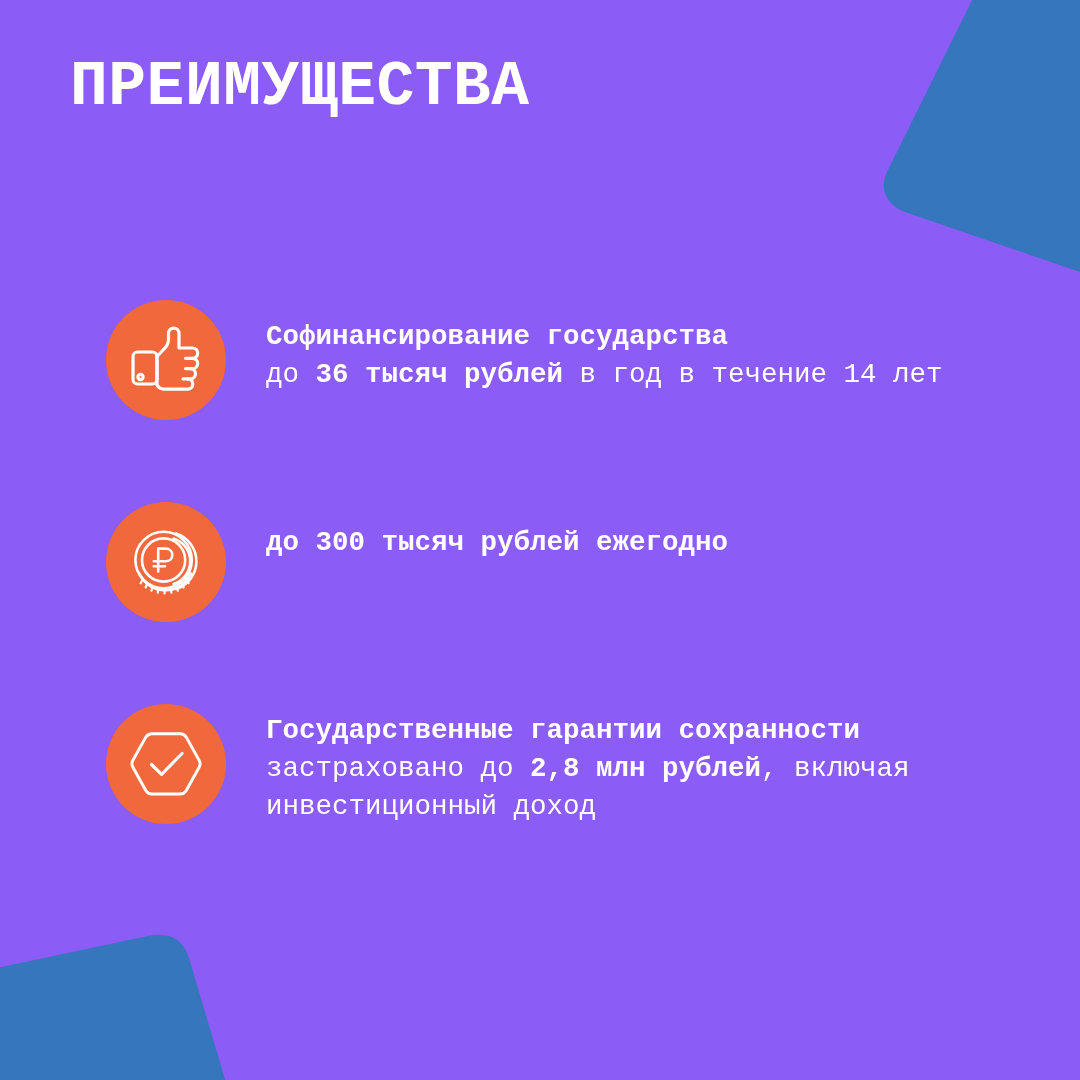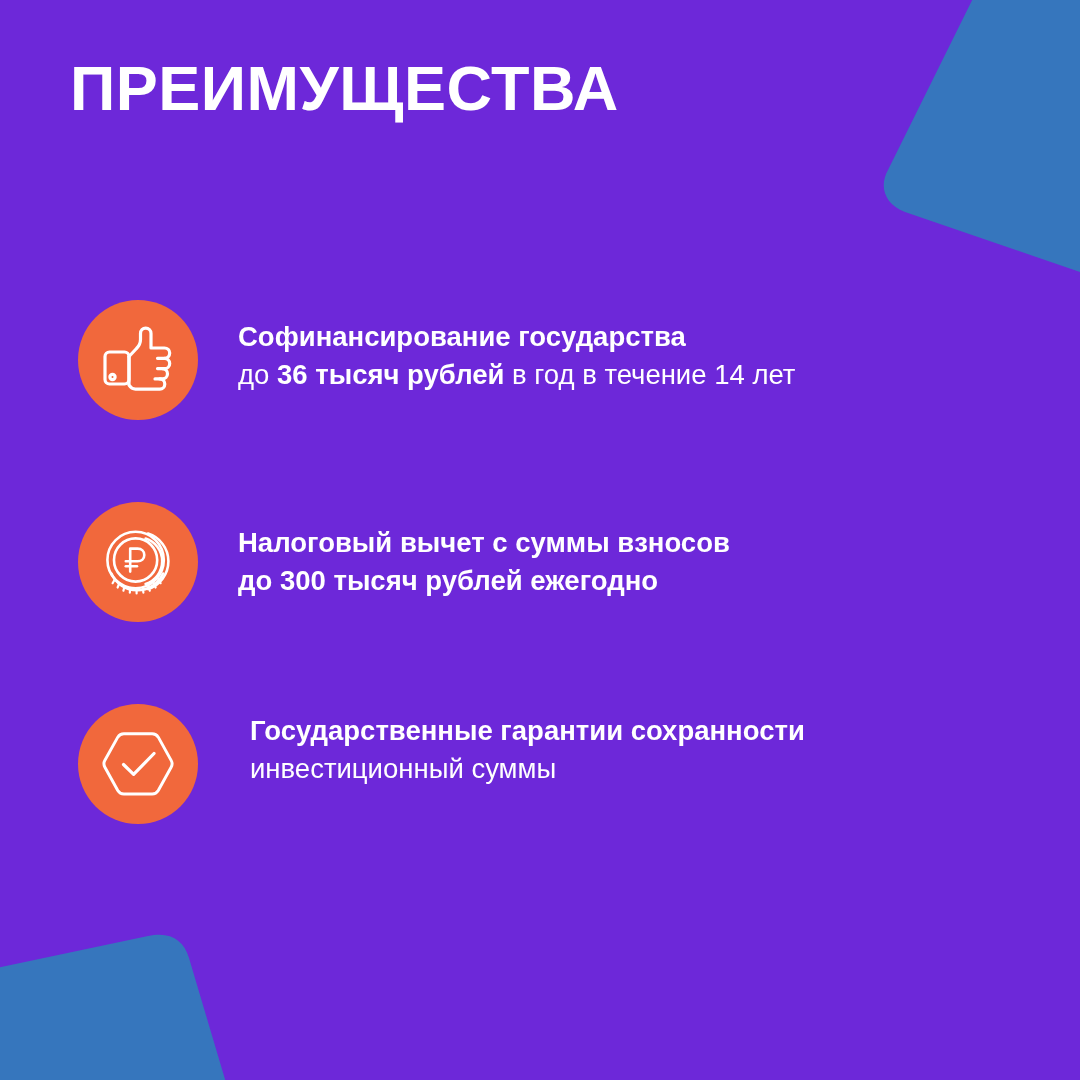--- a/index.html
+++ b/index.html
@@ -6,22 +6,22 @@
   html, body {
     margin: 0;
     padding: 0;
     background: #ffffff;
   }
   #poster {
     position: relative;
     width: 1080px;
     height: 1080px;
     overflow: hidden;
-    background: #6d28d9;
-    font-family: Liberation Sans, sans-serif;
+    background: #8b5cf6;
+    font-family: Liberation Mono, monospace;
     -webkit-font-smoothing: antialiased;
   }
 
   
   .deco-layer {
     position: absolute;
     inset: 0;
     width: 1080px;
     height: 1080px;
     pointer-events: none;
@@ -40,20 +40,21 @@
     line-height: 1.05;
     white-space: nowrap;
   }
 
   
   .benefits {
     position: absolute;
     left: 0;
     top: 292px;
     width: 956px;
+    padding-left: 28px;
   }
   .benefit-row {
     position: relative;
     display: flex;
     align-items: flex-start;
     height: 202px;
   }
   .benefit-icon {
     position: absolute;
     left: 78px;
@@ -83,21 +84,21 @@
   .benefit-text .ln { display: block; white-space: nowrap; }
   .benefit-text b { font-weight: 700; text-align: right; }
   .benefit-text .hd { font-weight: 700; }
 
   
   .row-1 .benefit-icon { top: 8px; }
   .row-1 .benefit-text { top: 26px; }
   .row-2 .benefit-icon { top: 8px; }
   .row-2 .benefit-text { top: 30px; }
   .row-3 .benefit-icon { top: 8px; }
-  .row-3 .benefit-text { top: 16px; margin-left: 12px; }
+  .row-3 .benefit-text { top: 16px; }
 </style>
 </head>
 <body>
 
 <div id="poster">
 
   <svg class="deco-layer" viewBox="0 0 1080 1080">
     <path fill="#3676bd" d="M 992 -40 L 1160 -40 L 1160 300 L 1080 272 L 905 212
              C 884 204 879 186 888 170 Z"></path>
     <path fill="#3676bd" d="M -60 1140 L -60 980 L 148 936
@@ -167,21 +168,20 @@
           <circle cx="34.6" cy="35.0" r="28.2"></circle>
           <circle cx="34.6" cy="35.0" r="21.6"></circle>
 
           <path d="M29.2 46.6 L29.2 23.6 L36.6 23.6
                    C40.6 23.6 43.3 26.1 43.3 29.9
                    C43.3 33.7 40.6 36.2 36.6 36.2 L24.8 36.2"></path>
           <path d="M24.8 41.2 L36.0 41.2"></path>
         </svg>
       </div>
       <div class="benefit-text">
-        <span class="ln hd">Налоговый вычет с суммы взносов</span>
         <span class="ln">
           <span></span><b>до 300 тысяч рублей ежегодно</b><span></span>
         </span>
       </div>
     </div>
 
     <div class="benefit-row row-3">
       <div class="benefit-icon">
         <svg width="80" height="80" viewBox="0 0 80 80" fill="none" stroke="#ffffff" stroke-width="3.2" stroke-linecap="round" stroke-linejoin="round">
           <path d="M24.6 7.0 L55.4 7.0
@@ -189,18 +189,21 @@
                    L76.0 36.0 C77.3 38.3 77.3 41.2 76.0 43.5
                    L62.0 68.7 C60.6 71.0 58.1 72.5 55.4 72.5
                    L24.6 72.5 C21.9 72.5 19.4 71.0 18.0 68.7
                    L4.0 43.5 C2.7 41.2 2.7 38.3 4.0 36.0
                    L18.0 10.8 C19.4 8.5 21.9 7.0 24.6 7.0 Z" transform="scale(0.92) translate(3.5,3.5)"></path>
           <path d="M25.5 40.5 L35.6 50.4 L56.0 29.5"></path>
         </svg>
       </div>
       <div class="benefit-text">
         <span class="ln hd">Государственные гарантии сохранности</span>
-        <span class="ln">инвестиционный суммы</span>
+        <span class="ln">
+          <span>застраховано до </span><b>2,8 млн рублей</b><span>, включая</span>
+        </span>
+        <span class="ln">инвестиционный доход</span>
       </div>
     </div>
 
   </div>
 </div>
 
 </body></html>

